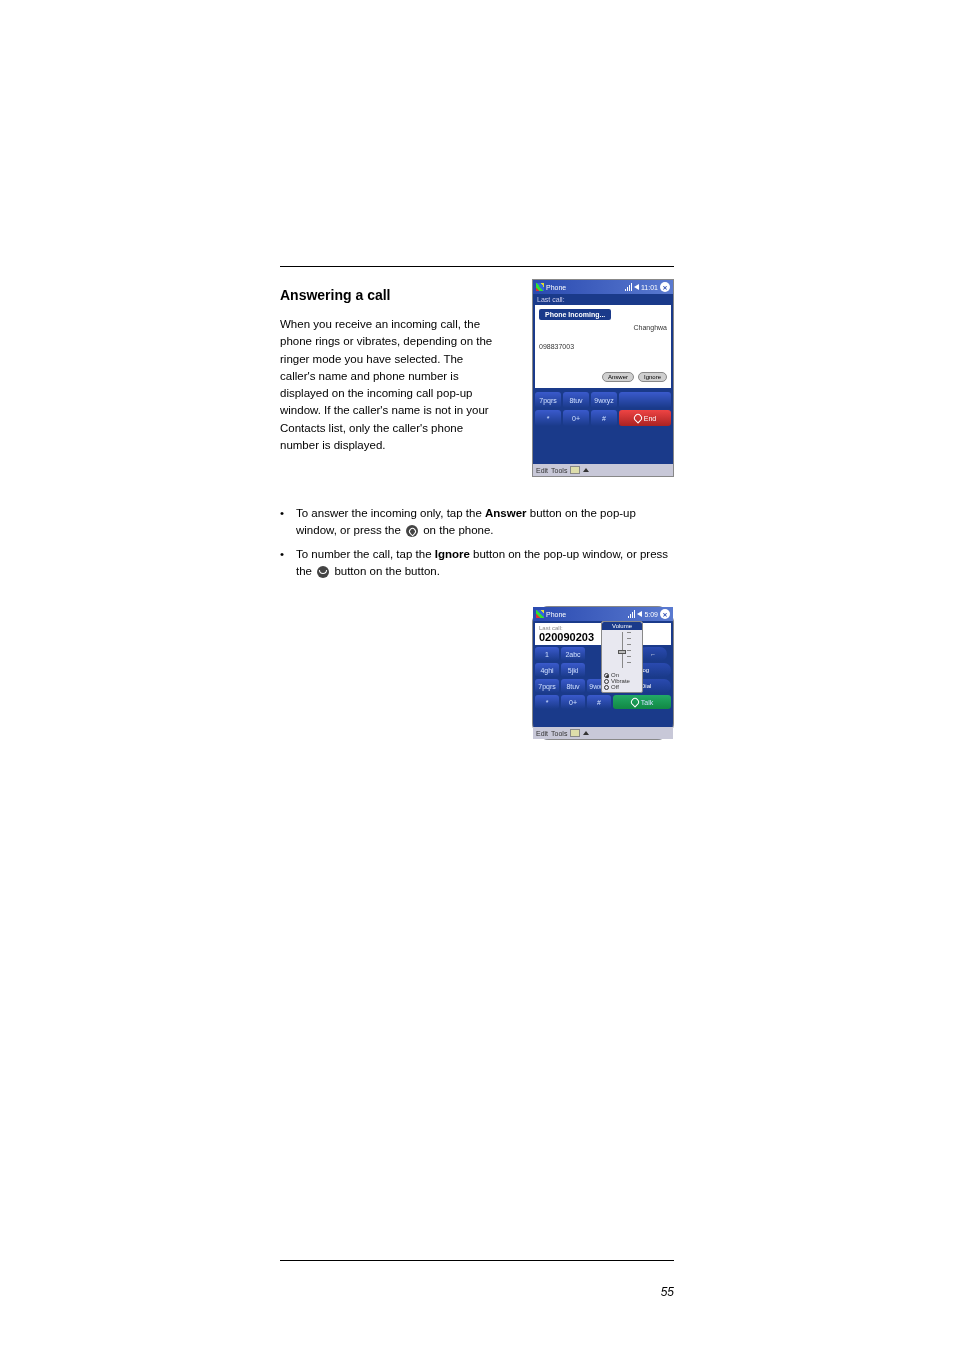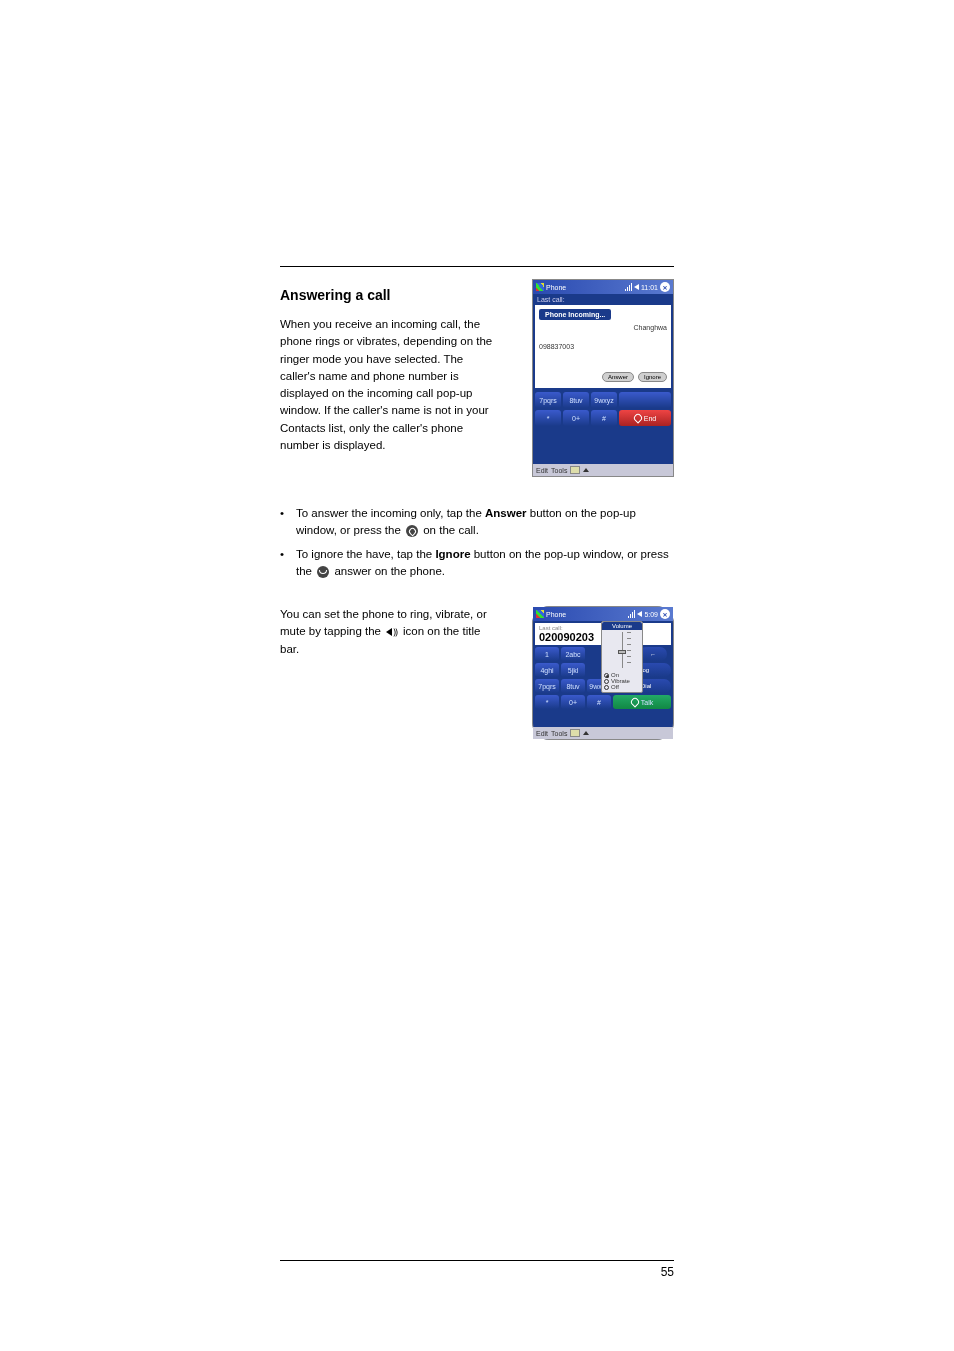--- a/index.html
+++ b/index.html
@@ -25,23 +25,24 @@
     border: none;
     border-top: 1px solid #000;
     position: absolute;
     left: 280px;
     right: 280px;
     bottom: 90px;
   }
   .page-num {
     position: absolute;
     right: 280px;
-    bottom: 72px;
+    bottom: 52px;
     font-size: 12px;
     color: #000;
+    font-style: italic;
   }
   .content-block {
     display: flex;
     gap: 32px;
     margin-bottom: 28px;
     align-items: flex-start;
   }
   .text-col {
     flex: 1;
     font-size: 11.5px;
@@ -318,39 +319,33 @@
         <span class="sip-ic"></span>
         <span class="arrow-up"></span>
       </div>
     </div>
   </div>
 
   <div class="text-col" style="margin-bottom:26px;">
     <div class="bullet">
       <span class="bullet-dot">•</span>
       <span>
-        <span>To answer the incoming only, tap the </span><b>Answer</b><span> button on the pop-up window, or press the </span><span class="inline-phone-icon"></span><span> on the call.</span>
+        <span>To answer the incoming only, tap the </span><b>Answer</b><span> button on the pop-up window, or press the </span><span class="inline-phone-icon"></span><span> on the phone.</span>
       </span>
     </div>
     <div class="bullet">
       <span class="bullet-dot">•</span>
       <span>
-        <span>To ignore the have, tap the </span><b>Ignore</b><span> button on the pop-up window, or press the </span><span class="inline-end-icon"></span><span> answer on the phone.</span>
+        <span>To number the call, tap the </span><b>Ignore</b><span> button on the pop-up window, or press the </span><span class="inline-end-icon"></span><span> button on the button.</span>
       </span>
     </div>
   </div>
 
   <div class="content-block">
     <div class="text-col">
-      <p>
-        <span>You can set the phone to ring, vibrate, or mute by tapping the </span><span class="inline-speaker-icon">
-            <span class="tri"></span>
-            <span class="waves">⸩</span>
-          </span><span> icon on the title bar.</span>
-      </p>
     </div>
 
     <div class="screenshot" style="position:relative;border-radius:17px;">
       <div class="ss-titlebar">
         <div class="left">
           <span class="win-flag"></span>
           <span>Phone</span>
         </div>
         <div class="right">
           <span class="signal-icon">

